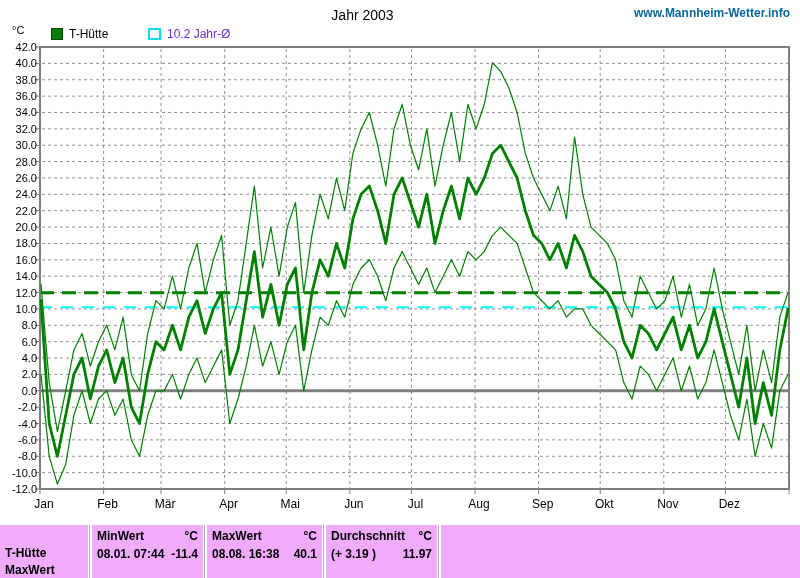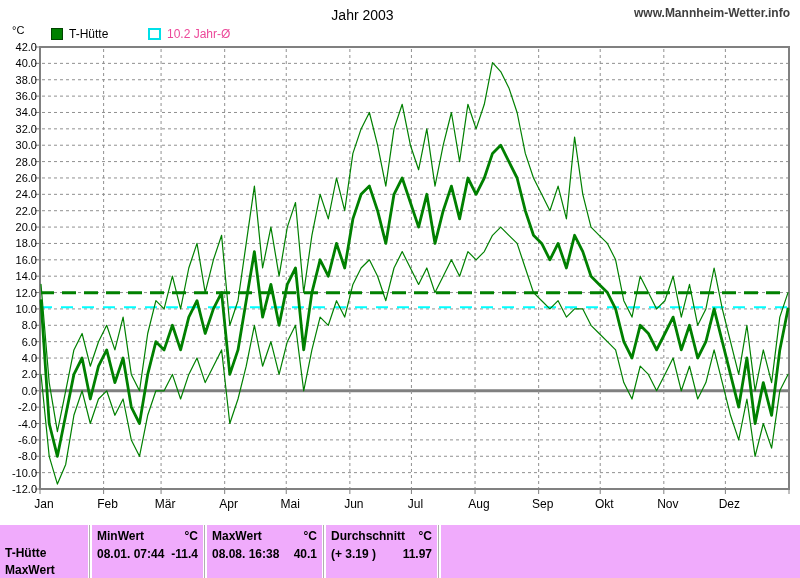--- a/index.html
+++ b/index.html
@@ -159,28 +159,28 @@
       <line x1="789" y1="489" x2="789" y2="494" stroke="#808080" stroke-width="1"></line>
       <line x1="40" y1="307.2888888888889" x2="789" y2="307.2888888888889" stroke="#00ffff" stroke-width="2" stroke-dasharray="12 9"></line>
       <line x1="40" y1="292.80111111111114" x2="789" y2="292.80111111111114" stroke="#008000" stroke-width="3" stroke-dasharray="14 8"></line>
       <rect x="40" y="47" width="749" height="442" fill="none" stroke="#808080" stroke-width="2"></rect>
       <polyline points="41.0,284.4 49.2,382.6 57.4,431.7 65.7,390.8 73.9,349.9 82.1,333.5 90.3,366.2 98.5,341.7 106.7,325.3 114.9,349.9 123.1,317.1 131.3,374.4 139.5,390.8 147.7,333.5 155.9,300.7 164.1,308.9 172.4,276.2 180.6,308.9 188.8,268.0 197.0,243.4 205.2,292.6 213.4,259.8 221.6,235.3 229.8,325.3 238.0,300.7 246.2,243.4 254.4,186.1 262.6,268.0 270.9,227.1 279.1,276.2 287.3,227.1 295.5,202.5 303.7,292.6 311.9,235.3 320.1,194.3 328.3,218.9 336.5,178.0 344.7,210.7 352.9,153.4 361.1,128.9 369.4,112.5 377.6,145.2 385.8,186.1 394.0,128.9 402.2,104.3 410.4,145.2 418.6,169.8 426.8,128.9 435.0,186.1 443.2,145.2 451.4,112.5 459.6,161.6 467.9,104.3 476.1,128.9 484.3,104.3 492.5,62.6 500.7,71.6 508.9,87.9 517.1,112.5 525.3,153.4 533.5,178.0 541.7,194.3 549.9,210.7 558.1,186.1 566.4,218.9 574.6,137.0 582.8,194.3 591.0,227.1 599.2,235.3 607.4,243.4 615.6,259.8 623.8,300.7 632.0,317.1 640.2,276.2 648.4,292.6 656.6,308.9 664.9,300.7 673.1,276.2 681.3,317.1 689.5,284.4 697.7,325.3 705.9,308.9 714.1,268.0 722.3,308.9 730.5,341.7 738.7,374.4 746.9,325.3 755.1,390.8 763.3,349.9 771.6,382.6 779.8,317.1 788.0,292.6" fill="none" stroke="#008000" stroke-width="1.2" stroke-linejoin="round" stroke-linecap="round"></polyline>
       <polyline points="41.0,374.4 49.2,456.3 57.4,484.1 65.7,464.4 73.9,415.3 82.1,390.8 90.3,423.5 98.5,399.0 106.7,390.8 114.9,415.3 123.1,399.0 131.3,439.9 139.5,456.3 147.7,415.3 155.9,390.8 164.1,390.8 172.4,374.4 180.6,399.0 188.8,374.4 197.0,358.0 205.2,382.6 213.4,366.2 221.6,349.9 229.8,423.5 238.0,399.0 246.2,366.2 254.4,325.3 262.6,366.2 270.9,341.7 279.1,374.4 287.3,341.7 295.5,325.3 303.7,390.8 311.9,349.9 320.1,317.1 328.3,325.3 336.5,300.7 344.7,317.1 352.9,284.4 361.1,268.0 369.4,259.8 377.6,276.2 385.8,300.7 394.0,268.0 402.2,251.6 410.4,268.0 418.6,284.4 426.8,268.0 435.0,292.6 443.2,276.2 451.4,259.8 459.6,276.2 467.9,251.6 476.1,259.8 484.3,251.6 492.5,235.3 500.7,227.1 508.9,235.3 517.1,243.4 525.3,268.0 533.5,292.6 541.7,300.7 549.9,308.9 558.1,300.7 566.4,317.1 574.6,308.9 582.8,308.9 591.0,325.3 599.2,333.5 607.4,341.7 615.6,349.9 623.8,382.6 632.0,399.0 640.2,366.2 648.4,374.4 656.6,390.8 664.9,374.4 673.1,358.0 681.3,390.8 689.5,366.2 697.7,399.0 705.9,382.6 714.1,349.9 722.3,382.6 730.5,415.3 738.7,439.9 746.9,399.0 755.1,456.3 763.3,423.5 771.6,448.1 779.8,390.8 788.0,374.4" fill="none" stroke="#008000" stroke-width="1.2" stroke-linejoin="round" stroke-linecap="round"></polyline>
       <polyline points="41.0,300.7 49.2,423.5 57.4,456.3 65.7,415.3 73.9,374.4 82.1,358.0 90.3,399.0 98.5,366.2 106.7,349.9 114.9,382.6 123.1,358.0 131.3,407.1 139.5,423.5 147.7,374.4 155.9,341.7 164.1,349.9 172.4,325.3 180.6,349.9 188.8,317.1 197.0,300.7 205.2,333.5 213.4,308.9 221.6,292.6 229.8,374.4 238.0,349.9 246.2,300.7 254.4,251.6 262.6,317.1 270.9,284.4 279.1,325.3 287.3,284.4 295.5,268.0 303.7,349.9 311.9,292.6 320.1,259.8 328.3,276.2 336.5,243.4 344.7,268.0 352.9,218.9 361.1,194.3 369.4,186.1 377.6,210.7 385.8,243.4 394.0,194.3 402.2,178.0 410.4,202.5 418.6,227.1 426.8,194.3 435.0,243.4 443.2,210.7 451.4,186.1 459.6,218.9 467.9,178.0 476.1,194.3 484.3,178.0 492.5,153.4 500.7,145.2 508.9,161.6 517.1,178.0 525.3,210.7 533.5,235.3 541.7,243.4 549.9,259.8 558.1,243.4 566.4,268.0 574.6,235.3 582.8,251.6 591.0,276.2 599.2,284.4 607.4,292.6 615.6,308.9 623.8,341.7 632.0,358.0 640.2,325.3 648.4,333.5 656.6,349.9 664.9,333.5 673.1,317.1 681.3,349.9 689.5,325.3 697.7,358.0 705.9,341.7 714.1,308.9 722.3,341.7 730.5,374.4 738.7,407.1 746.9,358.0 755.1,423.5 763.3,382.6 771.6,415.3 779.8,349.9 788.0,308.9" fill="none" stroke="#008000" stroke-width="2.8" stroke-linejoin="round" stroke-linecap="round"></polyline>
     </svg>
 
   <div class="title">Jahr 2003</div>
-  <a class="site-link" href="#" style="color: #404040;">www.Mannheim-Wetter.info</a>
+  <a class="site-link" href="#" style="color: #0369a1;">www.Mannheim-Wetter.info</a>
   <div class="yaxis-unit">°C</div>
 
   <div class="legend-item first">
     <span class="swatch filled" style="background: rgb(0, 128, 0);"></span>
     <span>T-Hütte</span>
   </div>
-  <div class="legend-item second" style="color: #ec4899;">
+  <div class="legend-item second" style="color: #6d28d9;">
     <span class="swatch open" style="border-color: rgb(0, 224, 232);"></span>
     <span>10.2 Jahr-Ø</span>
   </div>
 
   <div class="table-strip">
     <div class="cell" style="left:0;width:88px;">
       <div class="blank-line"></div>
       <div class="lbl">T-Hütte</div>
       <div class="lbl">MaxWert</div>
     </div>

